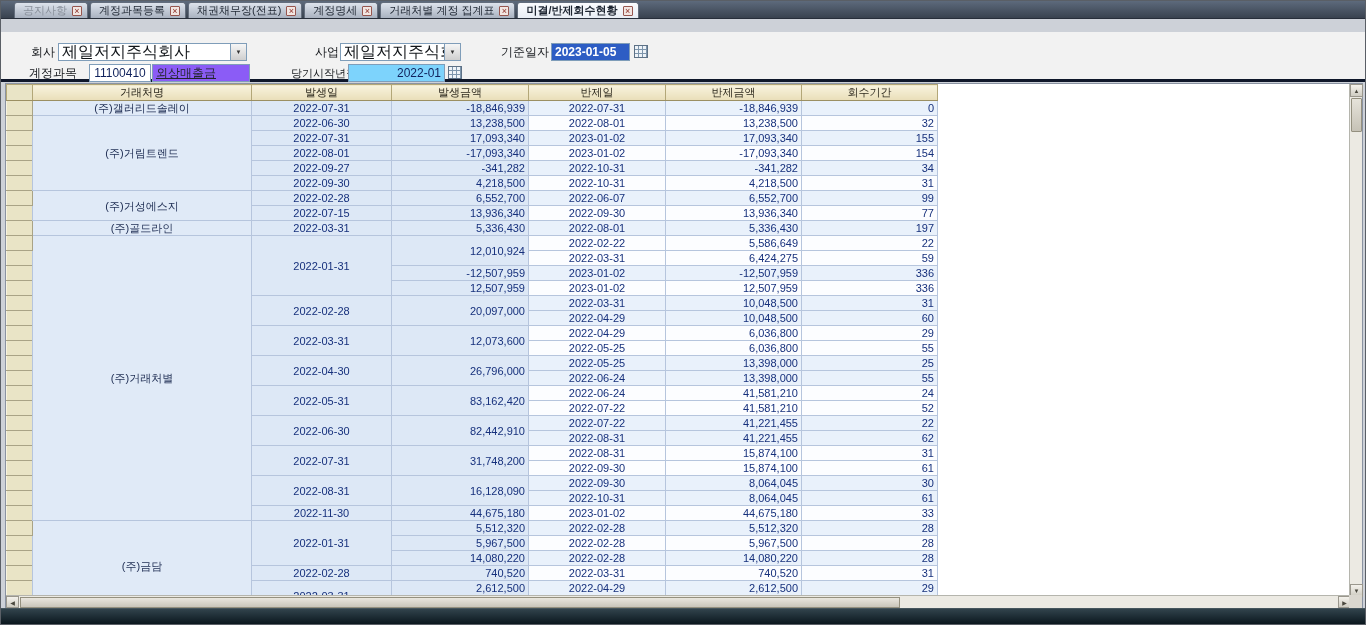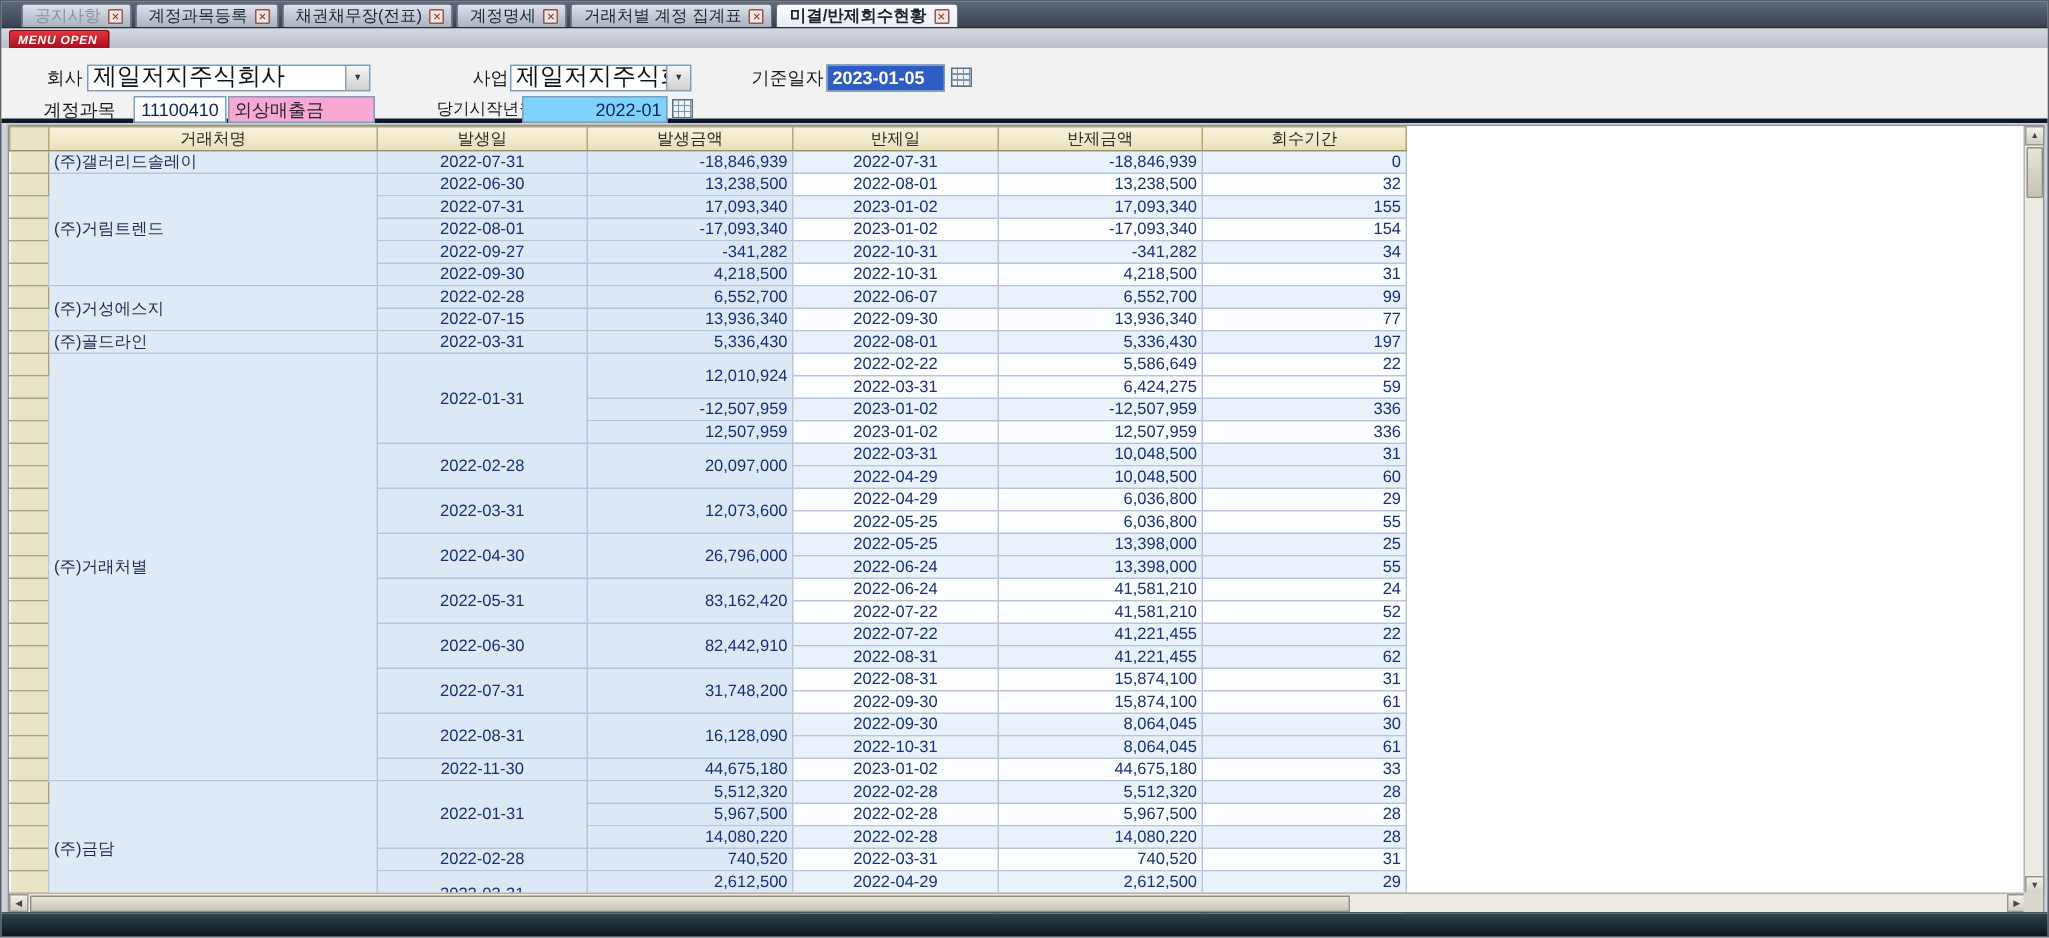--- a/index.html
+++ b/index.html
@@ -52,21 +52,21 @@
     position:absolute; left:0; right:0; top:31px; height:50px;
     background:#f2f2f2; border-bottom:3px solid #0f172a;
   }
   .flabel { position:absolute; font-size:12px; color:#15181c; height:18px; line-height:18px; white-space:nowrap; }
   .field {
     position:absolute; height:18px; line-height:16px;
     border:1px solid #7f9db9; background:#fff;
     font-size:12px; padding:0 3px; color:#10225c; white-space:nowrap;
   }
   .field.code { text-align:center; }
-  .field.acct-name { background:#f9a8d4; color:#23262c; }
+  .field.acct-name { background:#8b5cf6; color:#23262c;text-decoration:underline; }
   .field.period { background:#7dd3fc; text-align:right; }
   .field.date-sel { background:#2d5dc4; color:#fff; font-weight:bold; text-align:left; }
   .combo {
     position:absolute; height:18px; display:inline-flex; align-items:stretch;
     background:#fff; border:1px solid #7f9db9;
   }
   .combo-text { flex:1; padding:0 3px; font-size:16px; line-height:16px; color:#101418; overflow:hidden; white-space:nowrap; }
   .combo-btn {
     width:16px; background:linear-gradient(#f6f6f6,#cfcfcf);
     border-left:1px solid #7f9db9; color:#333; font-size:6px;
@@ -100,21 +100,21 @@
   .grid td {
     height:14.6px; line-height:14px; padding:0 3px;
     font-size:11px; color:#16307c;
     border:1px solid #b6c5dd;
     overflow:hidden; white-space:nowrap;
   }
   td.rowsel {
     background:#e9e4c6; padding:0;
     border:1px solid; border-color:#f7f3e0 #a9a386 #a9a386 #f7f3e0;
   }
-  td.cust  { background:#e0eaf7; color:#1d2c52; text-align:left; }
+  td.cust  { background:#e0eaf7; color:#1d2c52; text-align:center; }
   td.odate { background:#dde8f6; text-align:center; }
   td.oamt  { background:#dde8f6; text-align:right; }
   td.sdate { text-align:center; }
   td.samt, td.days { text-align:right; }
   tr.blk-a td.sdate, tr.blk-a td.samt, tr.blk-a td.days { background:#e9f1fb; }
   tr.blk-b td.sdate, tr.blk-b td.samt, tr.blk-b td.days { background:#fcfdff; }
 
   
   .vscroll {
     position:absolute; top:0; right:0; width:13px; height:513px;
@@ -175,23 +175,20 @@
       <div class="tab">
         <span class="tab-label">거래처별 계정 집계표</span>
         <span class="tab-close">×</span>
       </div>
       <div class="tab active">
         <span class="tab-label">미결/반제회수현황</span>
         <span class="tab-close">×</span>
       </div>
     </div>
 
-  <div class="menustrip">
-    <span class="menu-open">MENU OPEN</span>
-  </div>
 
   <div class="form-panel">
     <span class="flabel" style="left:30px; top:11px">회사</span>
     <span class="combo" style="left:57px; top:11px; width:189px">
       <span class="combo-text">제일저지주식회사</span>
       <span class="combo-btn">▼</span>
     </span>
 
     <span class="flabel" style="left:314px; top:11px">사업장</span>
     <span class="combo" style="left:339px; top:11px; width:121px">

